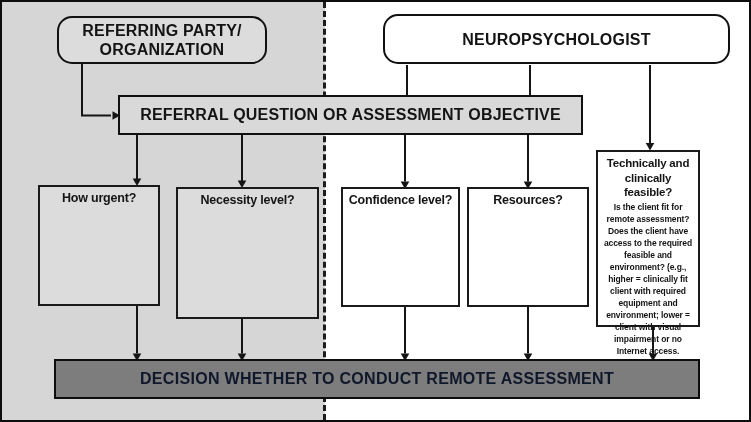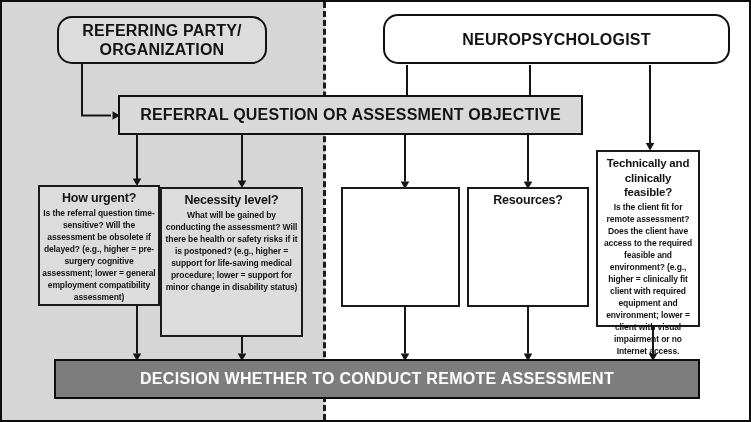--- a/index.html
+++ b/index.html
@@ -47,29 +47,29 @@
     font-size:12.5px;line-height:14.5px;letter-spacing:-.2px;
     margin:1px 0 1px 0;
   }
   .crit .body{
     font-size:8.5px;line-height:12px;letter-spacing:-.1px;
     width:100%;
   }
   .gray-box{background:#dcdcdc;}
   .white-box{background:#ffffff;}
   .urgent{left:36px;top:183px;width:122px;height:121px;}
-  .necessity{left:158px;top:185px;width:143px;height:150px;}
+  .necessity{left:174px;top:185px;width:143px;height:132px;}
   .confidence{left:339px;top:185px;width:119px;height:120px;}
   .resources{left:465px;top:185px;width:122px;height:120px;justify-content:space-between;}
   .feasible{left:594px;top:148px;width:104px;height:177px;}
   .feasible .title{font-size:11.5px;}
   .decision{
     left:52px;top:357px;width:646px;height:40px;
     background:#7d7d7d;border:2.5px solid #0d0d0d;
-    color:#ffffff;font-size:16px;letter-spacing:.3px;
+    color:#0f172a;font-size:16px;letter-spacing:.3px;
   }
 </style>
 </head>
 <body>
 
 <div id="canvas">
 
   <div class="left-panel"></div>
   <div class="divider"></div>
 
@@ -112,29 +112,28 @@
   <div class="node rounded np">
     <span>NEUROPSYCHOLOGIST</span>
   </div>
 
   <div class="node objective">
     <span>REFERRAL QUESTION OR ASSESSMENT OBJECTIVE</span>
   </div>
 
   <div class="node crit gray-box urgent">
     <div class="title">How urgent?</div>
-    <div class="body">Is the referral question time-sensitive? Will the assessment be obsolete if delayed? (e.g., higher = pre-surgery cognitive assessment; lower = general employment compatibility assessment)</div>
   </div>
 
   <div class="node crit gray-box necessity">
     <div class="title">Necessity level?</div>
-    <div class="body">What will be gained by conducting the assessment? Will there be health or safety risks if it is postponed? (e.g., higher = support for life-saving medical procedure; lower = support for minor change in disability status)</div>
   </div>
 
   <div class="node crit white-box confidence">
+    <div class="title">Confidence level?</div>
   </div>
 
   <div class="node crit white-box resources">
     <div class="title">Resources?</div>
   </div>
 
   <div class="node crit white-box feasible">
     <div class="title">Technically and clinically feasible?</div>
     <div class="body">Is the client fit for remote assessment? Does the client have access to the required feasible and environment? (e.g., higher = clinically fit client with required equipment and environment; lower = client with visual impairment or no Internet access.</div>
   </div>

